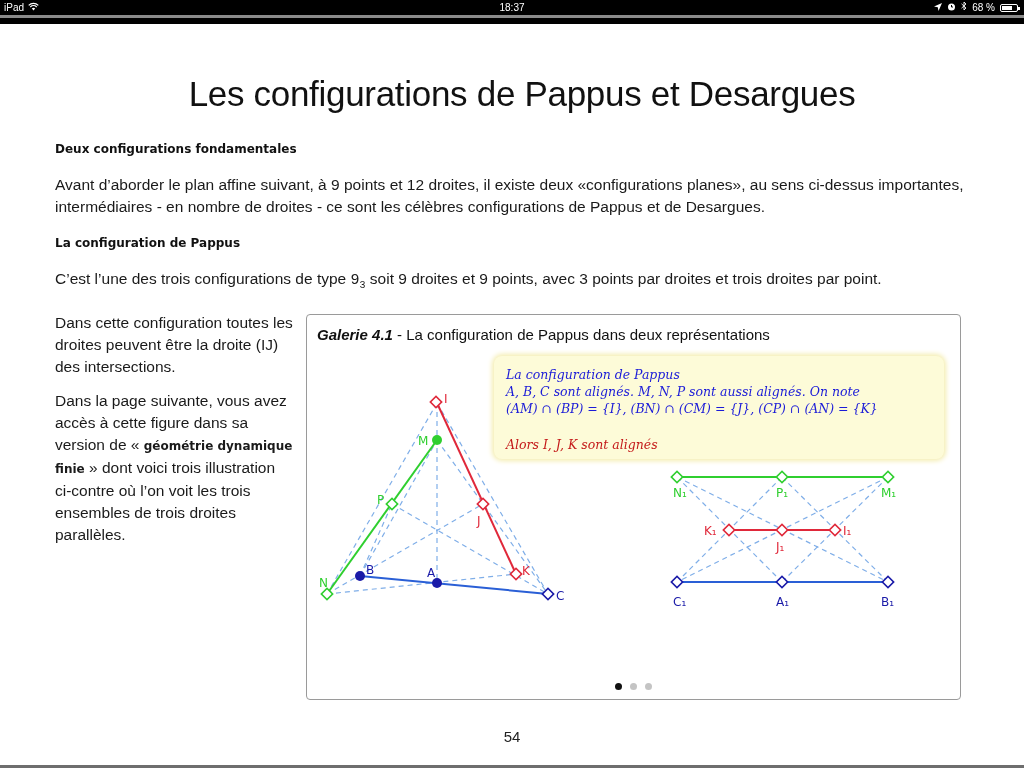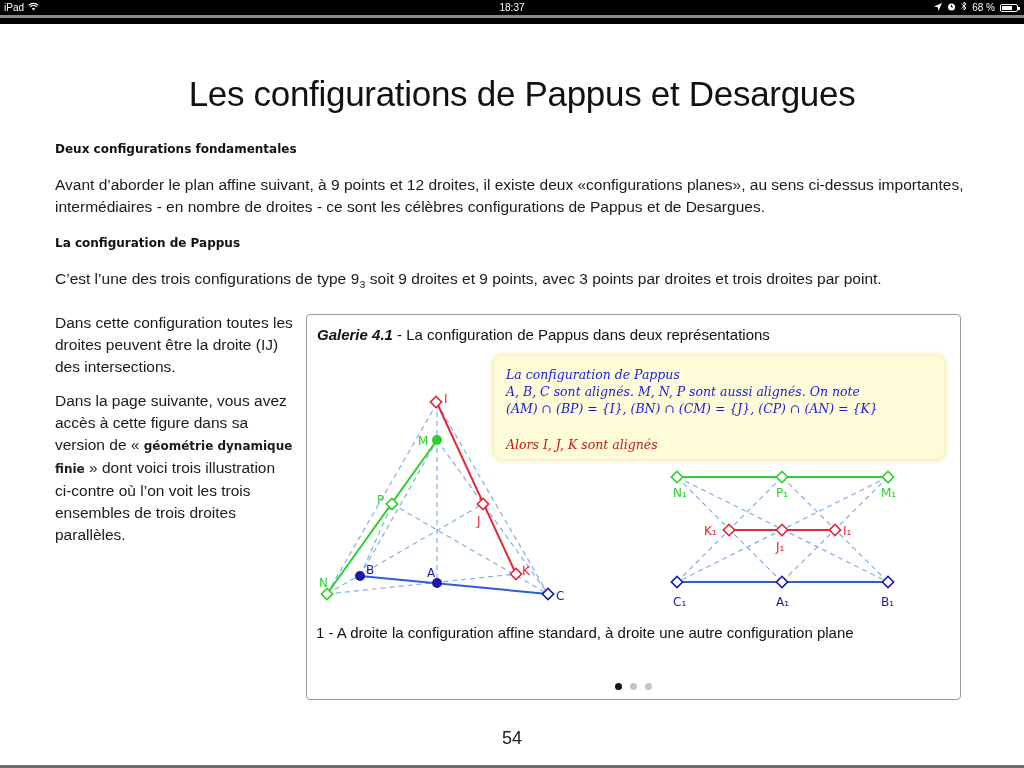--- a/index.html
+++ b/index.html
@@ -30,21 +30,21 @@
   .gallery-caption { position: absolute; left: 10px; top: 11px; font-size: 15px; color: #111; }
   .gallery-caption b { font-weight: bold; font-style: italic; }
   .mathbox { position: absolute; left: 187px; top: 41px; width: 450px; height: 103px; background: #fdfbd8; border-radius: 8px; box-shadow: 0 0 5px 2px #f4edb0; padding: 10px 12px; font-family: "DejaVu Serif", serif; font-style: italic; font-size: 12.5px; line-height: 17px; color: #1b1bd8; }
   .mathbox .red { color: #c41a1a; margin-top: 19px; }
   .figure { position: absolute; left: 0; top: 0; }
   .gallery-desc { position: absolute; left: 9px; top: 309px; font-size: 15px; color: #111; }
   .dots { position: absolute; left: 0; width: 100%; top: 368px; display: flex; justify-content: center; gap: 8px; }
   .dot { width: 7px; height: 7px; border-radius: 50%; background: #c4c4c4; }
   .dot.active { background: #111; }
 
-  .pagenum { position: absolute; top: 728px; left: 0; width: 1024px; text-align: center; font-size: 18px; color: #222; }
+  .pagenum { position: absolute; top: 728px; left: 0; width: 1024px; text-align: center; font-size: 15px; color: #222; }
 
   svg text { font-family: "DejaVu Sans", sans-serif; font-size: 12px; }
 </style>
 </head>
 <body>
 
 <div class="statusbar">
   <div class="left">
     <span>iPad</span>
     <span>
@@ -167,21 +167,20 @@
     </g>
   </svg>
 
   <div class="mathbox">
     <div>La configuration de Pappus</div>
     <div>A, B, C sont alignés. M, N, P sont aussi alignés. On note</div>
     <div>(AM) ∩ (BP) = {I},    (BN) ∩ (CM) = {J},    (CP) ∩ (AN) = {K}</div>
     <div class="red">Alors   I,  J,  K sont alignés</div>
   </div>
 
-  <div class="gallery-desc">1 - A droite la configuration affine standard, à droite une autre configuration plane</div>
   <div class="dots" id="dots">
       <span class="dot active"></span>
       <span class="dot"></span>
       <span class="dot"></span>
     </div>
 </div>
 
 <div class="pagenum">54</div>
 <div class="bottomline"></div>
 

